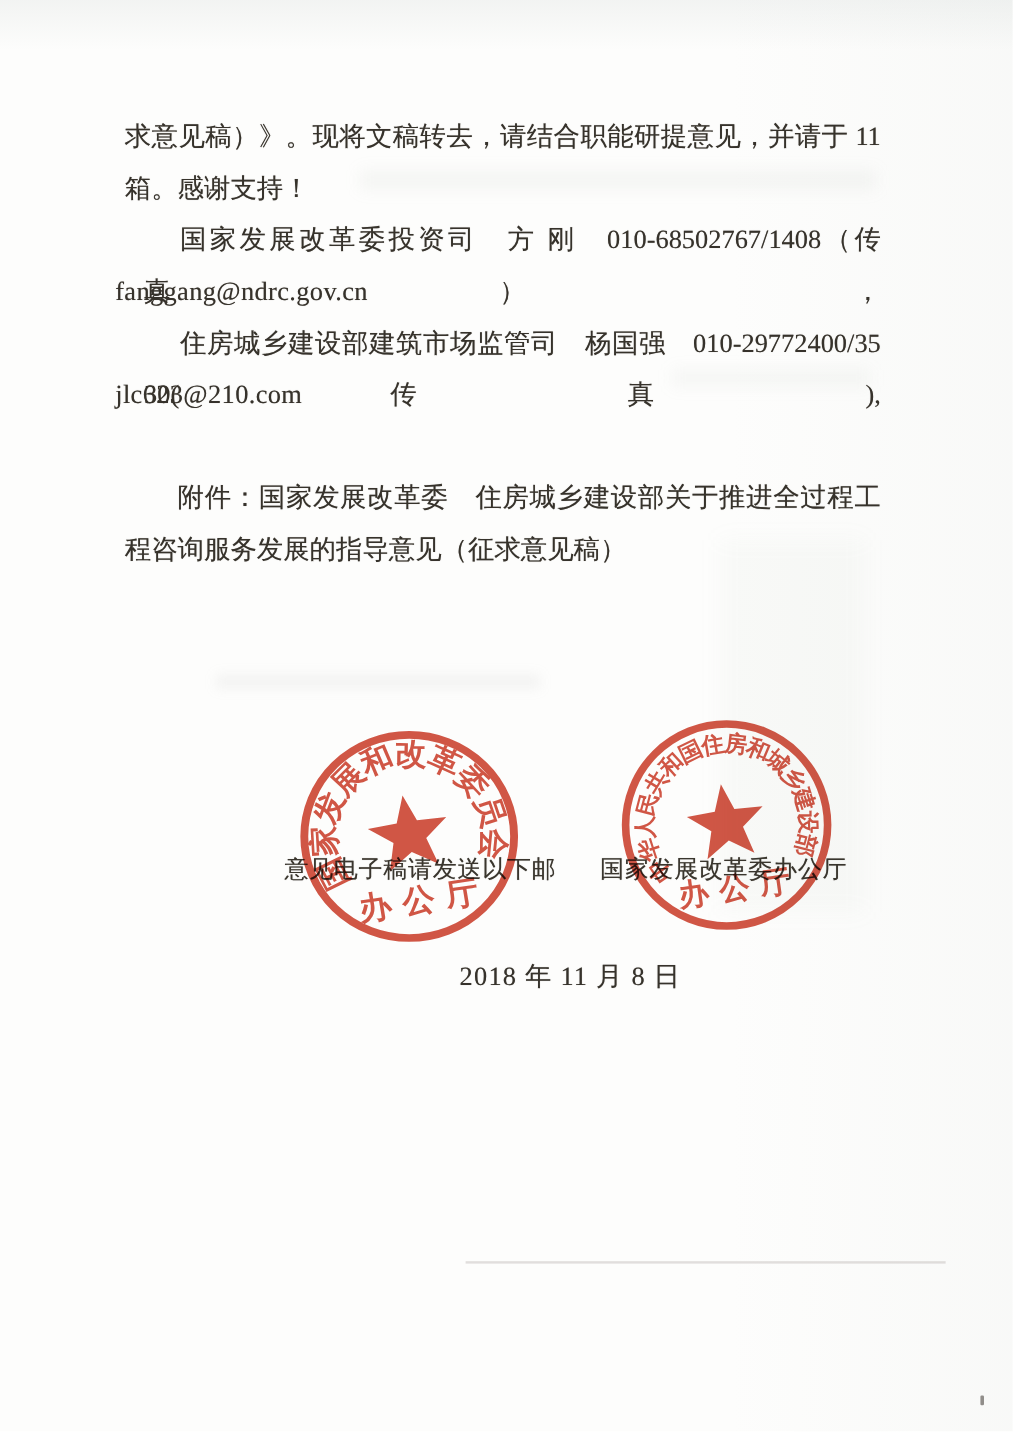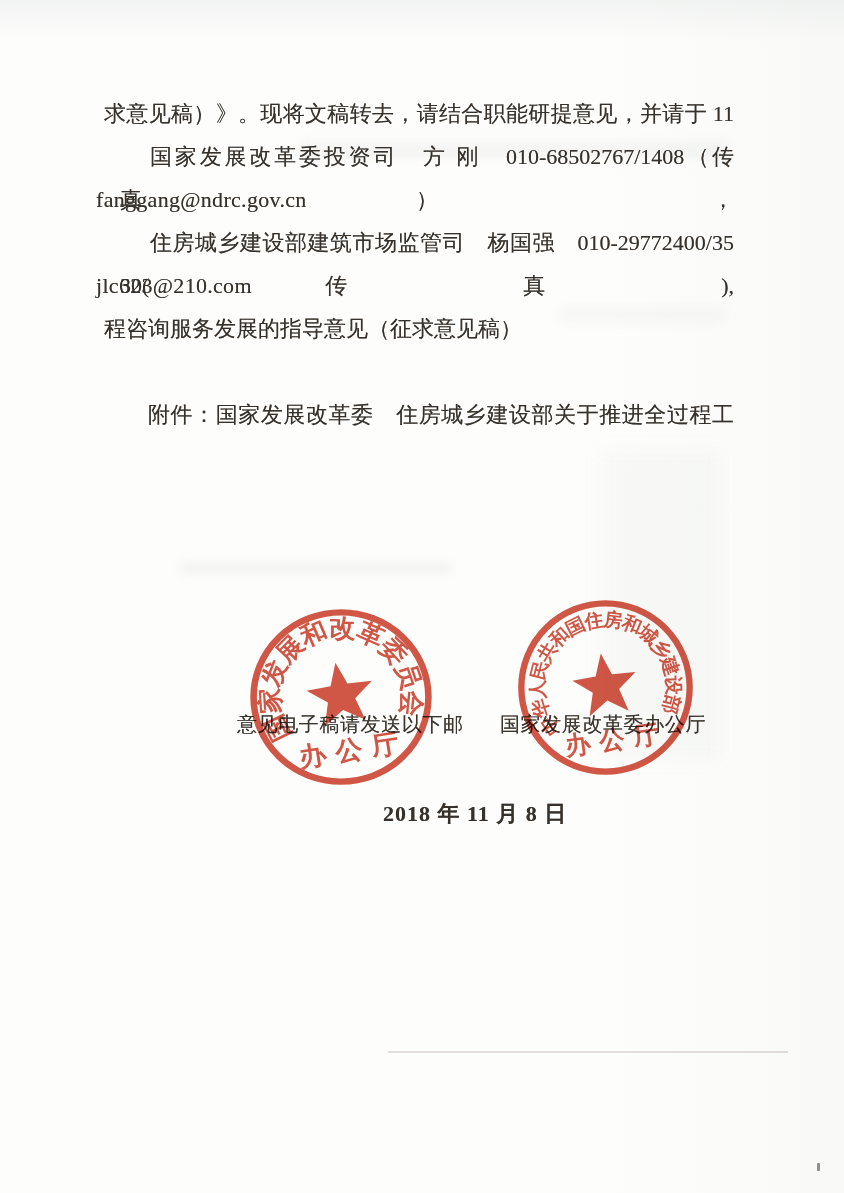--- a/index.html
+++ b/index.html
@@ -50,21 +50,20 @@
     text-shadow:0 0 0.6px rgba(60,54,46,0.6);
   }
   .sig-1{left:237px;}
   .sig-2{left:500px;}
   
   .date-line{
     position:absolute;left:383px;top:799px;
     font-size:22px;color:var(--ink);letter-spacing:1px;
     text-shadow:0 0 0.6px rgba(62,56,48,0.55);
     white-space:nowrap;
-    font-weight:bold;
   }
   
   .ghost{position:absolute;pointer-events:none;}
   .ghost-a{left:300px;top:142px;width:430px;height:16px;background:rgba(168,174,171,0.10);filter:blur(6px);}
   .ghost-b{left:560px;top:308px;width:165px;height:14px;background:rgba(168,174,171,0.09);filter:blur(6px);}
   .ghost-c{left:180px;top:562px;width:270px;height:12px;background:rgba(160,166,163,0.11);filter:blur(5px);}
   .ghost-d{left:600px;top:450px;width:120px;height:310px;background:rgba(162,168,165,0.05);filter:blur(9px);}
   .scan-line{left:388px;top:1051px;width:400px;height:2px;background:rgba(142,132,126,0.25);filter:blur(0.6px);}
   .speck{left:817px;top:1163px;width:3px;height:8px;background:#6d6a66;border-radius:1px;opacity:0.75;}
   .seal-text{font-family:"Liberation Serif","DejaVu Serif",serif;font-weight:bold;}
@@ -76,26 +75,27 @@
 
   <div class="ghost ghost-a"></div>
   <div class="ghost ghost-b"></div>
   <div class="ghost ghost-c"></div>
   <div class="ghost ghost-d"></div>
   <div class="ghost scan-line"></div>
   <div class="ghost speck"></div>
 
   <div class="text-block">
     <div class="line just">求意见稿）》。现将文稿转去，请结合职能研提意见，并请于 11</div>
+    <div class="line">箱。感谢支持！</div>
     <div class="line just ind2">国家发展改革委投资司　方 刚　010-68502767/1408（传真），</div>
     <div class="line email">fanggang@ndrc.gov.cn</div>
     <div class="line just ind2">住房城乡建设部建筑市场监管司　杨国强　010-29772400/3530(传真),</div>
     <div class="line email">jlc623@210.com</div>
+    <div class="line just ind1 gap-above">附件：国家发展改革委　住房城乡建设部关于推进全过程工</div>
     <div class="line">程咨询服务发展的指导意见（征求意见稿）</div>
-    <div class="line just ind1 gap-above">附件：国家发展改革委　住房城乡建设部关于推进全过程工</div>
   </div>
 
   <div class="seal seal-1">
     <svg viewBox="0 0 200 200" preserveAspectRatio="none" aria-hidden="true">
       <circle cx="100" cy="100" r="93" fill="none" stroke="var(--seal-red)" stroke-width="7"></circle>
       <g transform="rotate(-9,100,100)">
         <polygon fill="var(--seal-red)" points="100,62 109.1,86.5 135.2,87.6 114.7,103.8 121.8,128.9 100,114.5 78.2,128.9 85.3,103.8 64.8,87.6 90.9,86.5"></polygon>
         <path id="arc-seal-1" d="M 42.8,133 A 66,66 0 1 1 157.2,133" fill="none"></path>
         <text class="seal-text" font-size="28" fill="var(--seal-red)">
           <textPath href="#arc-seal-1" textLength="272" lengthAdjust="spacing">国家发展和改革委员会</textPath>

